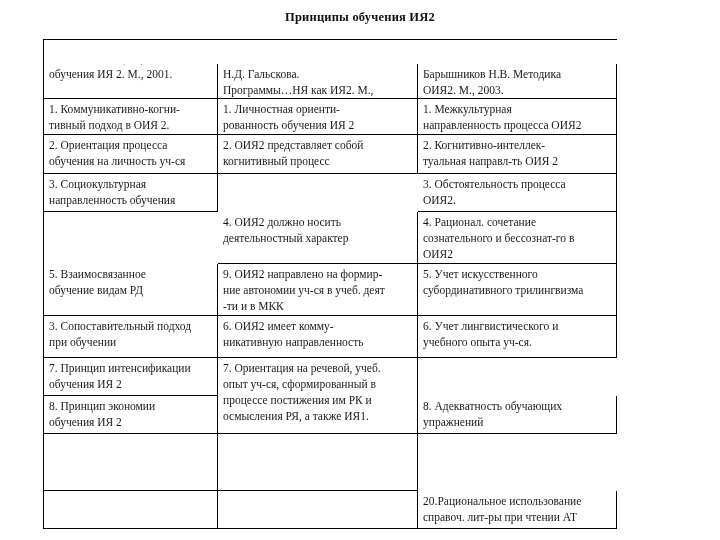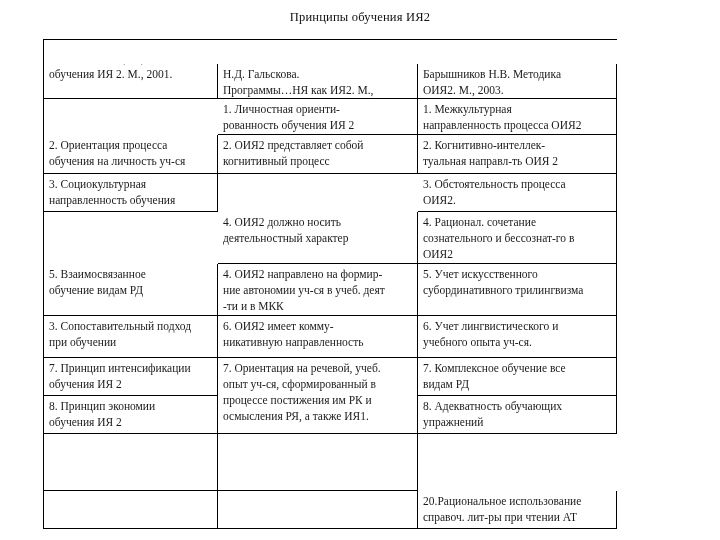--- a/index.html
+++ b/index.html
@@ -5,21 +5,21 @@
   html,body{margin:0;padding:0;}
   body{
     width:720px;height:540px;
     background:#ffffff;
     font-family:"Liberation Serif", serif;
     position:relative;
   }
   .title{
     margin-top:10px;
     text-align:center;
-    font-weight:normal;
+    font-weight:bold;
     font-size:12.5px;
     letter-spacing:0.2px;
     color:#111111;
   }
   .tbl{
     position:absolute;
     left:43px; top:39px;
     display:grid;
     grid-template-columns:174px 200px 199px;
     grid-template-rows:59px 36px 39px 38px 52px 52px 42px 38px 38px 57px 38px;
@@ -47,20 +47,22 @@
 <div class="tbl">
 
   <div class="cell hdr vb" style="grid-area:1/1">И.Л. Бим. Концепция
 обучения ИЯ 2. М., 2001.</div>
   <div class="cell hdr" style="grid-area:1/2">Н.Д. Гальскова.
 Программы…НЯ как ИЯ2. М.,
 2003.</div>
   <div class="cell hdr" style="grid-area:1/3">Барышников Н.В. Методика
 ОИЯ2. М., 2003.</div>
 
+  <div class="cell" style="grid-area:2/1">1. Коммуникативно-когни-
+тивный подход в ОИЯ 2.</div>
   <div class="cell" style="grid-area:3/1">2. Ориентация процесса
 обучения на личность уч-ся</div>
   <div class="cell" style="grid-area:4/1">3. Социокультурная
 направленность обучения</div>
   <div class="cell" style="grid-area:6/1">5. Взаимосвязанное
 обучение видам РД</div>
   <div class="cell" style="grid-area:7/1">3. Сопоставительный подход
 при обучении</div>
   <div class="cell" style="grid-area:8/1">7. Принцип интенсификации
 обучения ИЯ 2</div>
@@ -68,21 +70,21 @@
 обучения ИЯ 2</div>
   <div class="cell" style="grid-area:10/1"></div>
   <div class="cell" style="grid-area:11/1"></div>
 
   <div class="cell" style="grid-area:2/2">1. Личностная ориенти-
 рованность обучения ИЯ 2</div>
   <div class="cell" style="grid-area:3/2">2. ОИЯ2 представляет собой
 когнитивный процесс</div>
   <div class="cell" style="grid-area:5/2">4. ОИЯ2 должно носить
 деятельностный характер</div>
-  <div class="cell" style="grid-area:6/2">4. ОИЯ2 направлено на формир-
+  <div class="cell" style="grid-area:6/2">9. ОИЯ2 направлено на формир-
 ние автономии уч-ся в учеб. деят
 -ти и в МКК</div>
   <div class="cell" style="grid-area:7/2">6. ОИЯ2 имеет комму-
 никативную направленность</div>
   <div class="cell" style="grid-row:8 / span 2; grid-column:2">7. Ориентация на речевой, учеб.
 опыт уч-ся, сформированный в
 процессе постижения им РК и
 осмысления РЯ, а также ИЯ1.</div>
   <div class="cell" style="grid-area:10/2"></div>
   <div class="cell" style="grid-area:11/2"></div>
@@ -93,20 +95,18 @@
 туальная направл-ть ОИЯ 2</div>
   <div class="cell" style="grid-area:4/3">3. Обстоятельность процесса
 ОИЯ2.</div>
   <div class="cell" style="grid-area:5/3">4. Рационал. сочетание
 сознательного и бессознат-го в
 ОИЯ2</div>
   <div class="cell" style="grid-area:6/3">5. Учет искусственного
 субординативного трилингвизма</div>
   <div class="cell" style="grid-area:7/3">6. Учет лингвистического и
 учебного опыта уч-ся.</div>
-  <div class="cell" style="grid-area:8/3">7. Комплексное обучение все
-видам РД</div>
   <div class="cell" style="grid-area:9/3">8. Адекватность обучающих
 упражнений</div>
   <div class="cell" style="grid-area:11/3">20.Рациональное использование
 справоч. лит-ры при чтении АТ</div>
 
 </div>
 
 </body></html>

